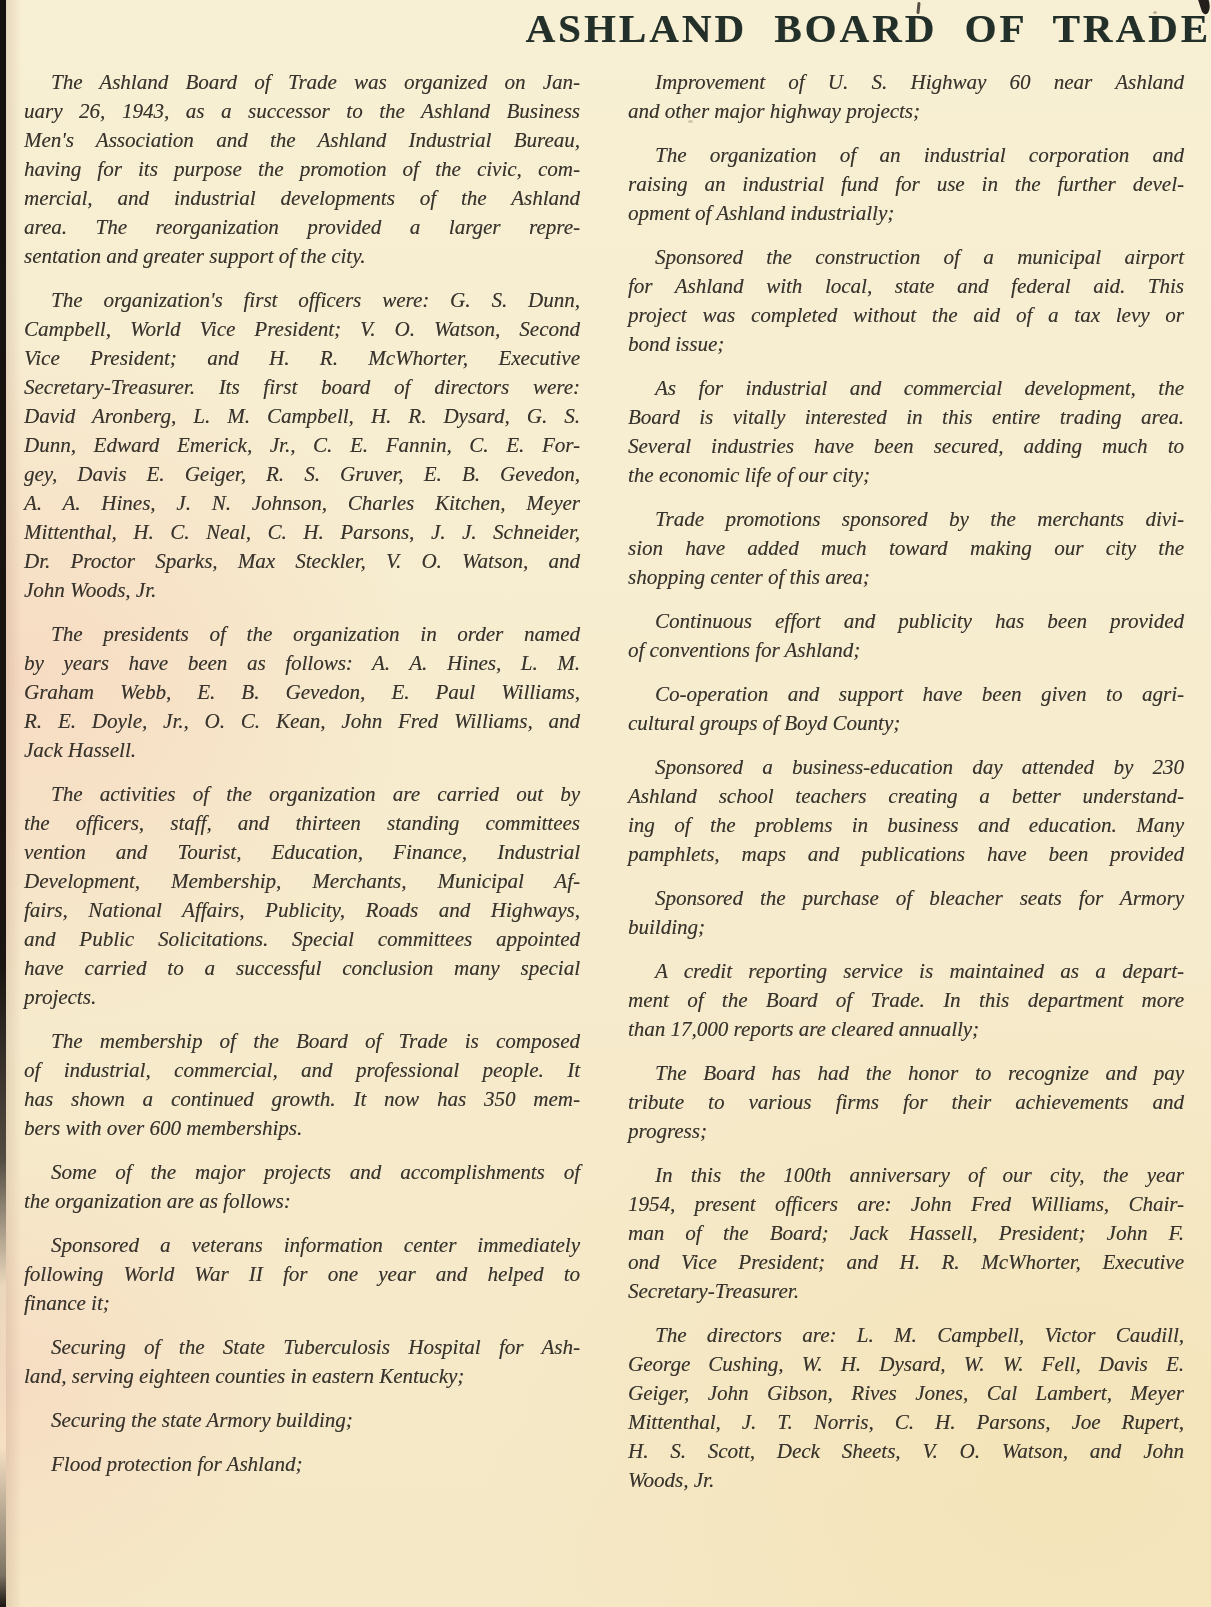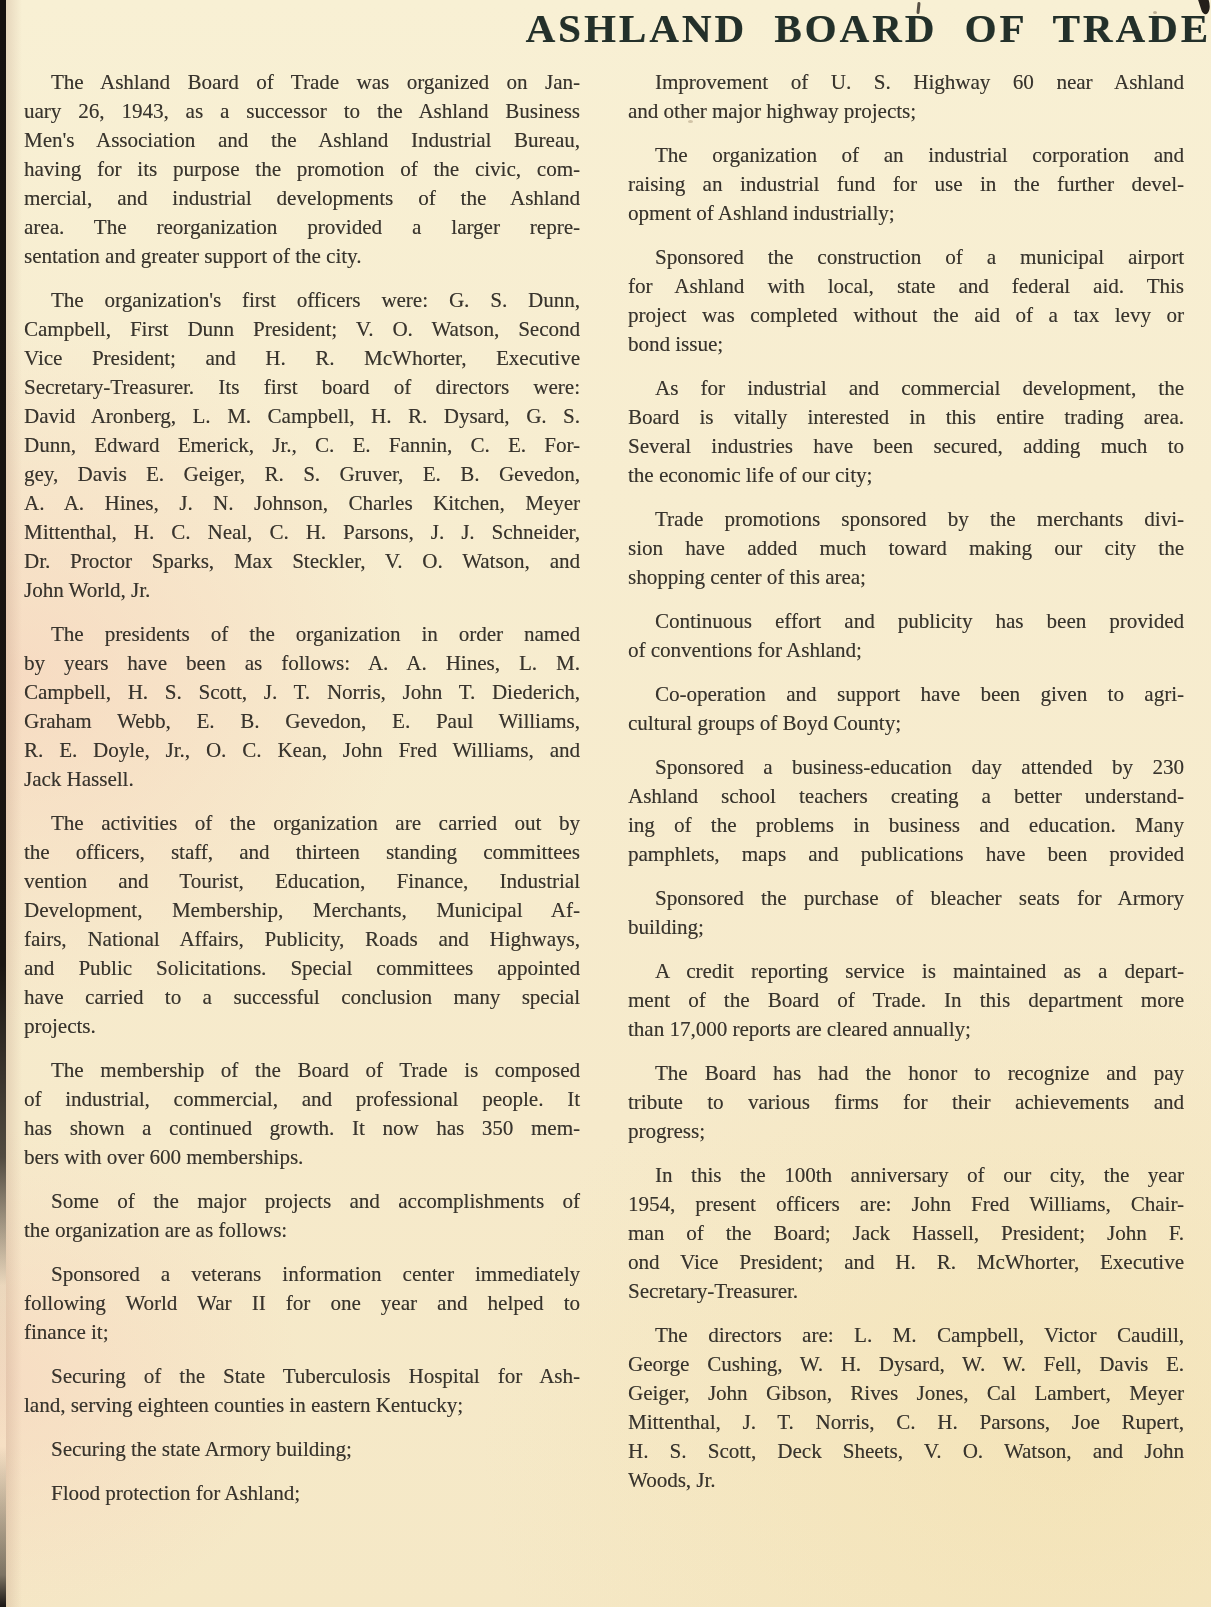--- a/index.html
+++ b/index.html
@@ -60,20 +60,21 @@
     display: flex;
     padding: 0 27px 0 24px;
     gap: 48px;
   }
   .col { width: 556px; flex: 0 0 556px; }
 
   .para {
     margin: 0 0 15px 0;
     font-size: 21px; line-height: 29px;
     text-shadow: 0.25px 0.25px 0.35px rgba(45,40,33,0.45);
+    font-style: italic;
   }
   .para .line {
     display: block;
     text-align: justify;
     text-align-last: justify;
     text-justify: inter-word;
   }
   .para .line.last { text-align-last: left; }
   .para .line:first-child { text-indent: 27px; }
 </style>
@@ -96,35 +97,34 @@
           <span class="line">The Ashland Board of Trade was organized on Jan-</span>
           <span class="line">uary 26, 1943, as a successor to the Ashland Business</span>
           <span class="line">Men's Association and the Ashland Industrial Bureau,</span>
           <span class="line">having for its purpose the promotion of the civic, com-</span>
           <span class="line">mercial, and industrial developments of the Ashland</span>
           <span class="line">area. The reorganization provided a larger repre-</span>
           <span class="line last">sentation and greater support of the city.</span>
         </p>
         <p class="para">
           <span class="line">The organization's first officers were: G. S. Dunn,</span>
-          <span class="line">Campbell, First Dunn President; V. O. Watson, Second</span>
+          <span class="line">Campbell, World Vice President; V. O. Watson, Second</span>
           <span class="line">Vice President; and H. R. McWhorter, Executive</span>
           <span class="line">Secretary-Treasurer. Its first board of directors were:</span>
           <span class="line">David Aronberg, L. M. Campbell, H. R. Dysard, G. S.</span>
           <span class="line">Dunn, Edward Emerick, Jr., C. E. Fannin, C. E. For-</span>
           <span class="line">gey, Davis E. Geiger, R. S. Gruver, E. B. Gevedon,</span>
           <span class="line">A. A. Hines, J. N. Johnson, Charles Kitchen, Meyer</span>
           <span class="line">Mittenthal, H. C. Neal, C. H. Parsons, J. J. Schneider,</span>
           <span class="line">Dr. Proctor Sparks, Max Steckler, V. O. Watson, and</span>
-          <span class="line last">John World, Jr.</span>
+          <span class="line last">John Woods, Jr.</span>
         </p>
         <p class="para">
           <span class="line">The presidents of the organization in order named</span>
           <span class="line">by years have been as follows: A. A. Hines, L. M.</span>
-          <span class="line">Campbell, H. S. Scott, J. T. Norris, John T. Diederich,</span>
           <span class="line">Graham Webb, E. B. Gevedon, E. Paul Williams,</span>
           <span class="line">R. E. Doyle, Jr., O. C. Kean, John Fred Williams, and</span>
           <span class="line last">Jack Hassell.</span>
         </p>
         <p class="para">
           <span class="line">The activities of the organization are carried out by</span>
           <span class="line">the officers, staff, and thirteen standing committees</span>
           <span class="line">vention and Tourist, Education, Finance, Industrial</span>
           <span class="line">Development, Membership, Merchants, Municipal Af-</span>
           <span class="line">fairs, National Affairs, Publicity, Roads and Highways,</span>

